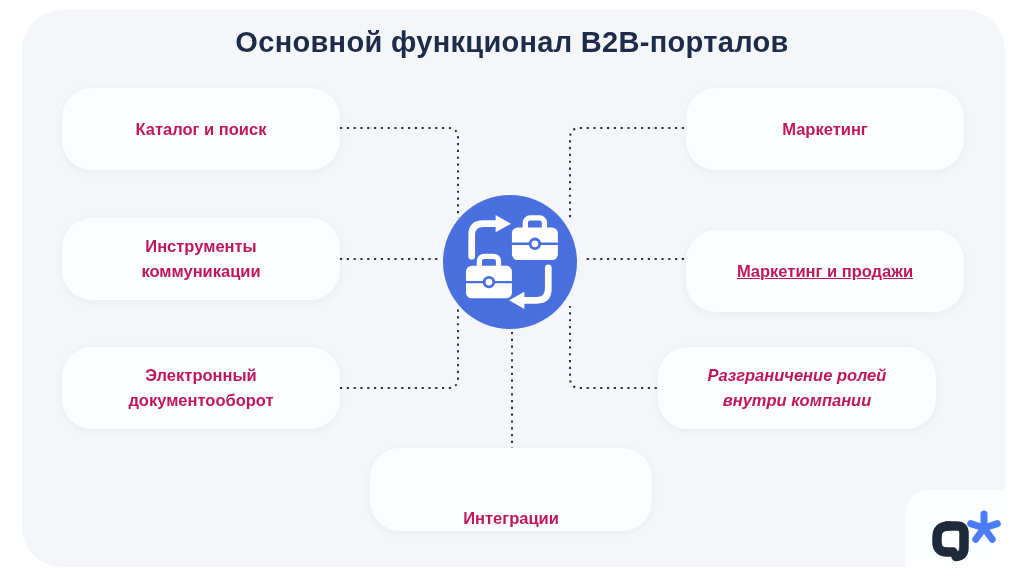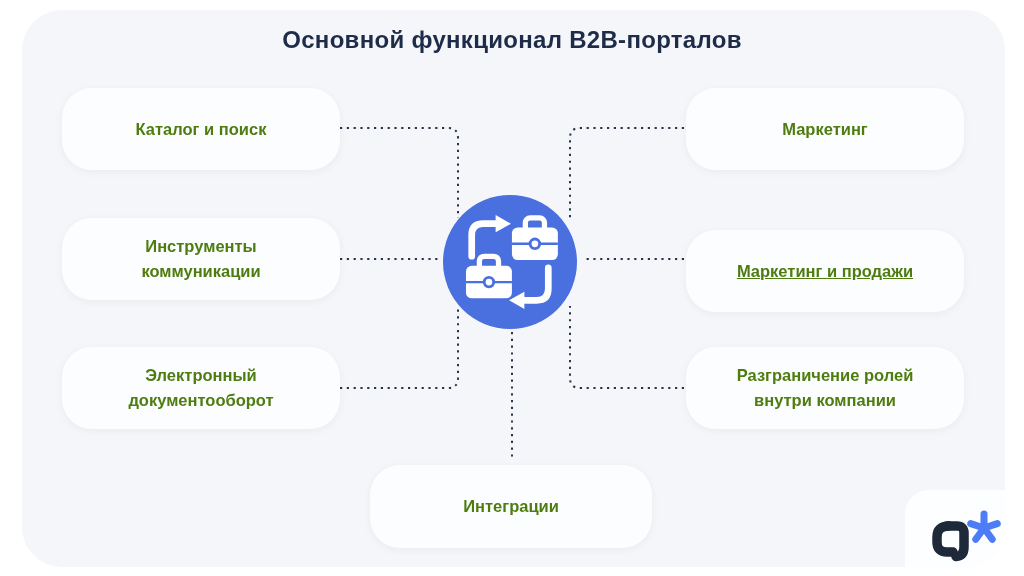--- a/index.html
+++ b/index.html
@@ -13,45 +13,45 @@
   .panel{
     position:absolute;
     left:22px;top:10px;width:983px;height:557px;
     background:#F4F6F9;
     border-radius:40px;
   }
   .title{
     position:absolute;
     left:0;top:26px;width:1024px;
     text-align:center;
-    font-size:24px;
+    font-size:29px;
     font-weight:800;
     letter-spacing:.3px;
     color:#1E2C49;
   }
   .connectors{position:absolute;left:0;top:0;width:1024px;height:576px;}
   .card{
     position:absolute;
     background:#FCFDFE;
     border-radius:30px;
     box-shadow:0 2px 8px rgba(35,48,73,0.05);
     display:flex;align-items:center;justify-content:center;
     text-align:center;
     font-size:16.5px;font-weight:700;
     line-height:1.5;
-    color:#4d7c0f;
+    color:#be185d;
     padding:0 26px;box-sizing:border-box;
   }
   .card.l0{left:62px; top:88px; width:278px;height:82px;}
   .card.l1{left:62px; top:218px;width:278px;height:82px;}
   .card.l2{left:62px; top:347px;width:278px;height:82px;}
   .card.r0{left:686px;top:88px; width:278px;height:82px;}
   .card.r1{left:686px;top:230px;width:278px;height:82px;text-decoration:underline;}
-  .card.r2{left:686px;top:347px;width:278px;height:82px;}
-  .card.b0{left:370px;top:465px;width:282px;height:83px;}
+  .card.r2{left:658px;top:347px;width:278px;height:82px;font-style:italic;}
+  .card.b0{left:370px;top:448px;width:282px;height:83px;align-items:flex-end;}
   .hub{
     position:absolute;
     left:443px;top:195px;width:134px;height:134px;
     background:#4A6FDE;
     border-radius:50%;
     display:flex;align-items:center;justify-content:center;
   }
   .logo-card{
     position:absolute;
     left:905px;top:490px;width:100px;height:77px;

